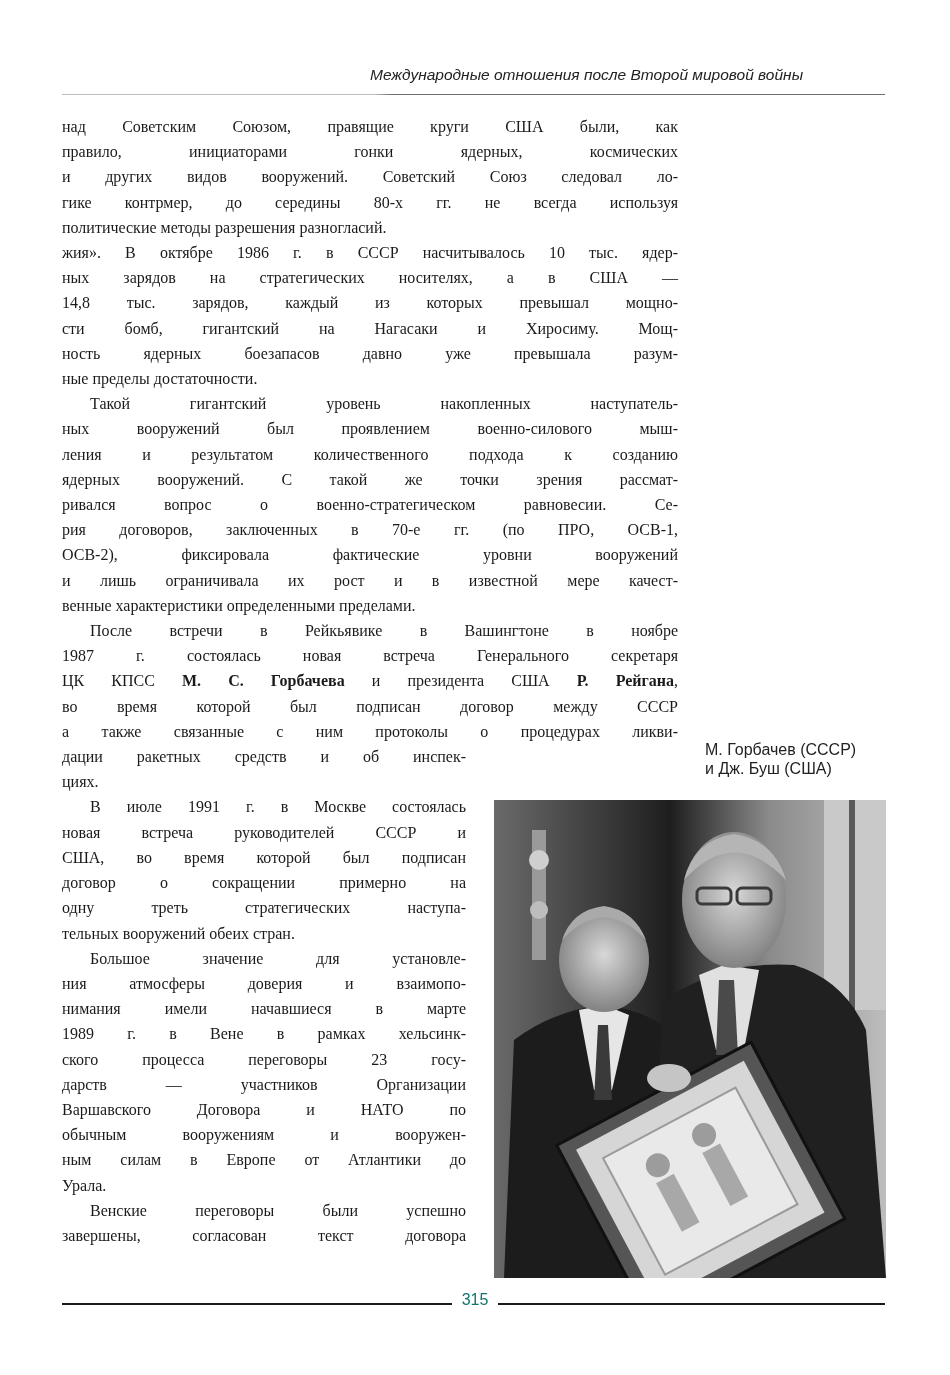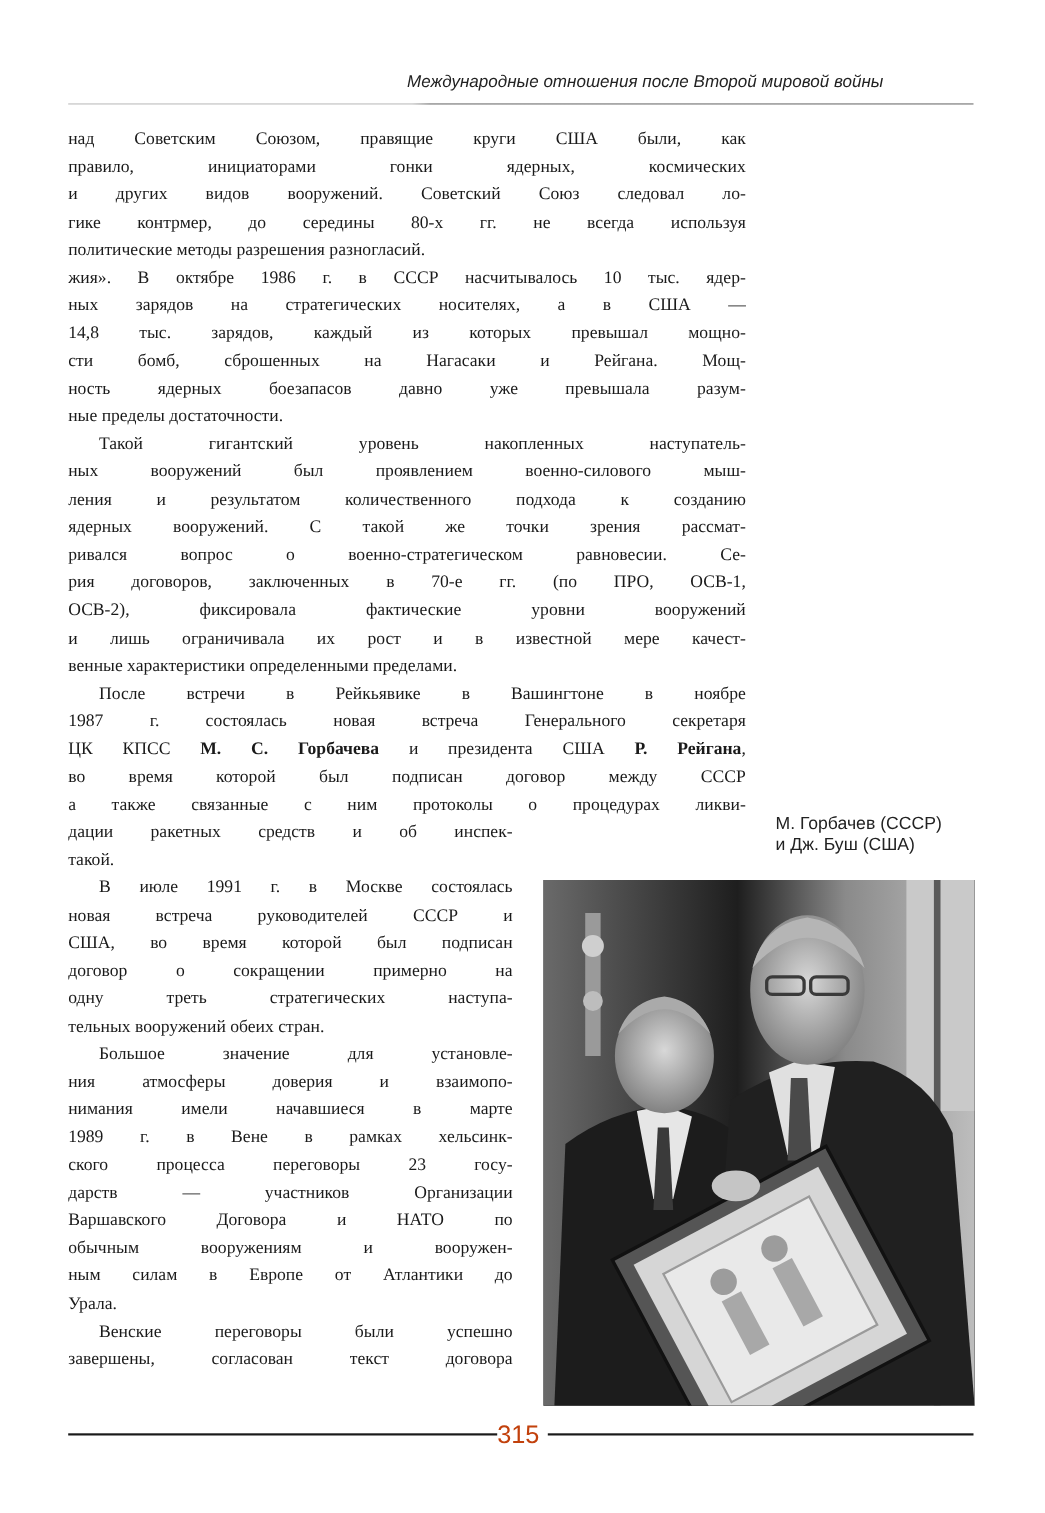--- a/index.html
+++ b/index.html
@@ -39,22 +39,22 @@
     }
     .photo svg { display: block; }
 
     .foot-rule-left {
       position: absolute; left: 62px; top: 1303px; width: 390px; height: 2px; background: #1a1a1a;
     }
     .foot-rule-right {
       position: absolute; left: 498px; top: 1303px; width: 387px; height: 2px; background: #1a1a1a;
     }
     .page-number {
-      position: absolute; left: 452px; top: 1291px; width: 46px; 
-      font-family: "Liberation Sans", sans-serif; font-size: 23px; color: #c2410c;
+      position: absolute; left: 452px; top: 1291px; width: 46px; text-align: center;
+      font-family: "Liberation Sans", sans-serif; font-size: 16px; color: #0f766e;
     }
   </style>
 </head>
 <body>
 
 <div class="running-head">Международные отношения после Второй мировой войны</div>
 <div class="head-rule"></div>
 
 <div class="body-text">
 
@@ -63,21 +63,21 @@
     <span class="line full">правило, инициаторами гонки ядерных, космических</span>
     <span class="line full">и других видов вооружений. Советский Союз следовал ло-</span>
     <span class="line full">гике контрмер, до середины 80-х гг. не всегда используя</span>
     <span class="line full last">политические методы разрешения разногласий.</span>
   </div>
 
   <div>
     <span class="line full">жия». В октябре 1986 г. в СССР насчитывалось 10 тыс. ядер-</span>
     <span class="line full">ных зарядов на стратегических носителях, а в США —</span>
     <span class="line full">14,8 тыс. зарядов, каждый из которых превышал мощно-</span>
-    <span class="line full">сти бомб, сброшенных на Нагасаки и Рейгана. Мощ-</span>
+    <span class="line full">сти бомб, гигантский на Нагасаки и Хиросиму. Мощ-</span>
     <span class="line full">ность ядерных боезапасов давно уже превышала разум-</span>
     <span class="line full last">ные пределы достаточности.</span>
   </div>
 
   <div>
     <span class="line full indent">Такой гигантский уровень накопленных наступатель-</span>
     <span class="line full">ных вооружений был проявлением военно-силового мыш-</span>
     <span class="line full">ления и результатом количественного подхода к созданию</span>
     <span class="line full">ядерных вооружений. С такой же точки зрения рассмат-</span>
     <span class="line full">ривался вопрос о военно-стратегическом равновесии. Се-</span>
@@ -87,21 +87,21 @@
     <span class="line full last">венные характеристики определенными пределами.</span>
   </div>
 
   <div>
     <span class="line full indent">После встречи в Рейкьявике в Вашингтоне в ноябре</span>
     <span class="line full">1987 г. состоялась новая встреча Генерального секретаря</span>
     <span class="line full"><span>ЦК КПСС </span><span class="b">М. С. Горбачева</span><span> и президента США </span><span class="b">Р. Рейгана</span><span>,</span></span>
     <span class="line full">во время которой был подписан договор между СССР</span>
     <span class="line full">а также связанные с ним протоколы о процедурах ликви-</span>
     <span class="line narrow">дации ракетных средств и об инспек-</span>
-    <span class="line narrow last">такой.</span>
+    <span class="line narrow last">циях.</span>
   </div>
 
   <div>
     <span class="line narrow indent">В июле 1991 г. в Москве состоялась</span>
     <span class="line narrow">новая встреча руководителей СССР и</span>
     <span class="line narrow">США, во время которой был подписан</span>
     <span class="line narrow">договор о сокращении примерно на</span>
     <span class="line narrow">одну треть стратегических наступа-</span>
     <span class="line narrow last">тельных вооружений обеих стран.</span>
   </div>

